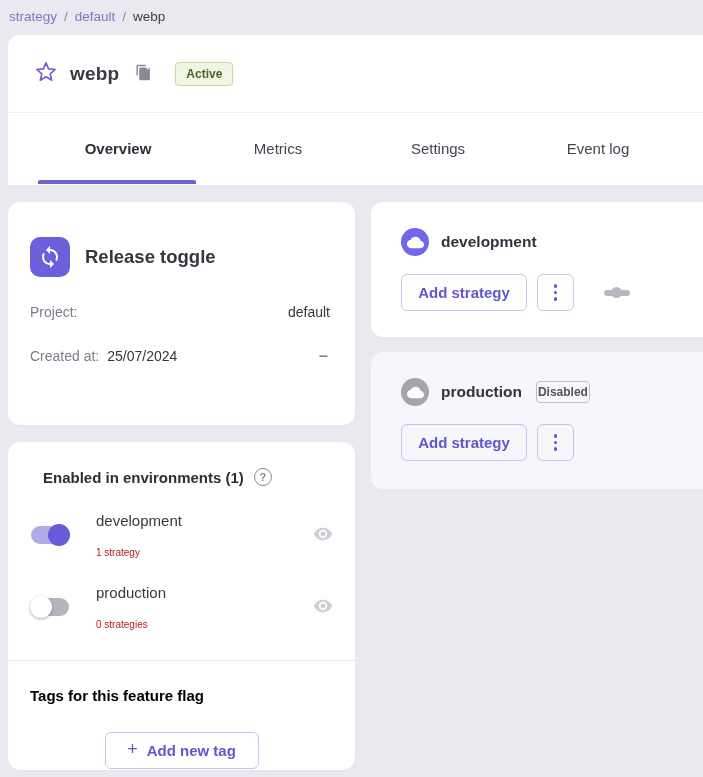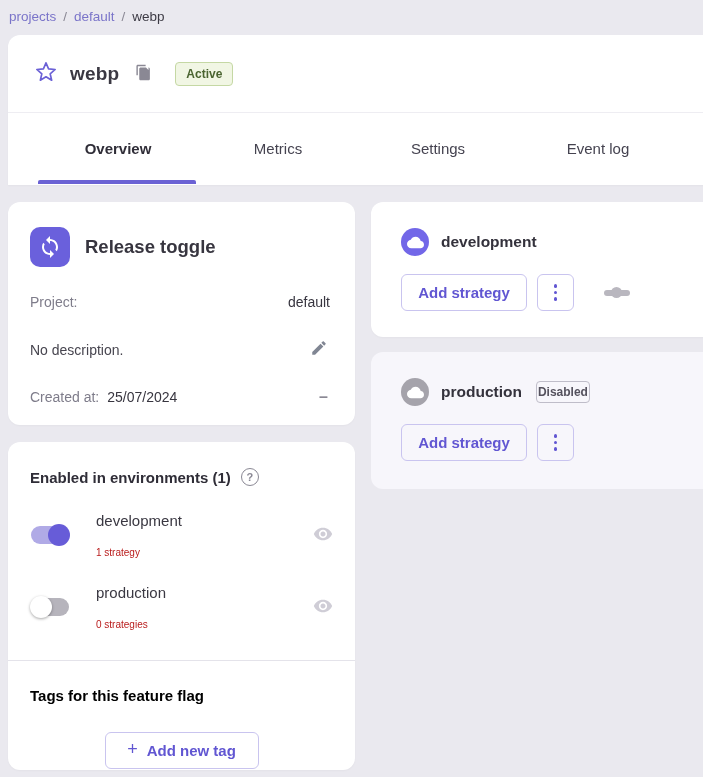--- a/index.html
+++ b/index.html
@@ -35,36 +35,36 @@
     font-size:15px; color:#454350; cursor:pointer; position:relative; background:none; border:none;
     font-family:"Liberation Sans", sans-serif; }
   .tab.active { color:#302e38; font-weight:bold; }
   .tab.active::after { content:""; position:absolute; left:0; right:2px; bottom:0; height:4px;
     background:#6b62d4; border-radius:2px 2px 0 0; }
 
   
   .card { position:absolute; background:#fff; border-radius:12px; box-shadow:0 1px 2px rgba(0,0,0,0.03); }
 
   
-  .release-card { left:8px; top:202px; width:347px; height:223px; padding:25px 25px 0 22px; }
+  .release-card { left:8px; top:202px; width:347px; height:223px; padding:35px 25px 0 22px; }
   .release-head { display:flex; align-items:center; gap:15px; margin-bottom:26px; }
   .type-icon { width:40px; height:40px; border-radius:10px; background:#6a60dc;
     display:flex; align-items:center; justify-content:center; flex:none; }
   .release-title { font-size:18.5px; color:#37353f; }
   .info-row { display:flex; align-items:center; justify-content:space-between; margin-bottom:26px; min-height:18px; }
   .info-label { font-size:14px; color:#7e7c8a; }
   .info-value { font-size:14px; color:#37353f; }
   .desc-text { font-size:14px; color:#47454f; }
   .icon-btn { background:none; border:none; cursor:pointer; display:flex; align-items:center; justify-content:center; padding:2px; }
   .created-wrap { display:flex; gap:8px; align-items:center;text-align:center; }
   .minus-glyph { color:#8a8894; font-size:16px; font-weight:bold; line-height:10px; }
 
   
   .env-panel { left:8px; top:442px; width:347px; height:328px; padding:0; }
-  .env-panel-head { display:flex; align-items:center; gap:10px; padding:26px 22px 2px 22px; margin-bottom:16px; }
+  .env-panel-head { display:flex; align-items:center; gap:10px; padding:26px 22px 2px 35px; margin-bottom:16px; }
   .env-panel-title { font-size:15px; font-weight:bold; color:#2f2d37; }
   .help-circle { width:18px; height:18px; border-radius:50%; border:1.5px solid #8a8894;
     color:#8a8894; font-size:11px; font-weight:bold; display:flex; align-items:center; justify-content:center; cursor:pointer; background:none; }
   .env-row { display:flex; align-items:center; padding:8px 22px; margin-bottom:10px; }
   .env-row-text { margin-left:26px; flex:1; }
   .env-name { font-size:15px; color:#3a3842; }
   .env-strategies { font-size:10px; color:#b91c1c; margin-top:18px; }
   .eye-btn { background:none; border:none; cursor:pointer; }
 
   
@@ -108,21 +108,21 @@
   .drag-pill { margin-left:20px; width:26px; height:6px; background:#b9b7bf; border-radius:3px; position:relative; }
   .drag-pill::after { content:""; position:absolute; left:7px; top:-2.5px; width:11px; height:11px;
     border-radius:50%; background:#b9b7bf; }
 </style>
 </head>
 <body>
 
 <div class="viewport">
 
   <nav class="breadcrumb">
-    <a class="crumb-link">projects</a>
+    <a class="crumb-link">strategy</a>
     <span class="crumb-sep">/</span>
     <a class="crumb-link">default</a>
     <span class="crumb-sep">/</span>
     <span class="crumb-current">webp</span>
   </nav>
 
   <section class="header-card">
     <div class="title-row">
       <button class="star-btn">
         <span>
@@ -154,30 +154,20 @@
       <div class="type-icon">
         <svg width="24" height="24" viewBox="0 0 24 24" fill="#ffffff">
           <path d="M12 4V1L8 5l4 4V6c3.31 0 6 2.69 6 6 0 1.01-.25 1.97-.7 2.8l1.46 1.46C19.54 15.03 20 13.57 20 12c0-4.42-3.58-8-8-8zm0 14c-3.31 0-6-2.69-6-6 0-1.01.25-1.97.7-2.8L5.24 7.74C4.46 8.97 4 10.43 4 12c0 4.42 3.58 8 8 8v3l4-4-4-4v3z"></path>
         </svg>
       </div>
       <h2 class="release-title">Release toggle</h2>
     </div>
     <div class="info-row">
       <span class="info-label">Project:</span>
       <span class="info-value">default</span>
-    </div>
-    <div class="info-row">
-      <span class="desc-text">No description.</span>
-      <button class="icon-btn">
-        <span>
-          <svg width="18" height="18" viewBox="0 0 24 24" fill="#808693">
-            <path d="M3 17.25V21h3.75L17.81 9.94l-3.75-3.75L3 17.25zM20.71 7.04c.39-.39.39-1.02 0-1.41l-2.34-2.34c-.39-.39-1.02-.39-1.41 0l-1.83 1.83 3.75 3.75 1.83-1.83z"></path>
-          </svg>
-        </span>
-      </button>
     </div>
     <div class="info-row">
       <span class="created-wrap">
         <span class="info-label">Created at:</span>
         <span class="info-value">25/07/2024</span>
       </span>
       <button class="icon-btn">
         <span class="minus-glyph">–</span>
       </button>
     </div>

